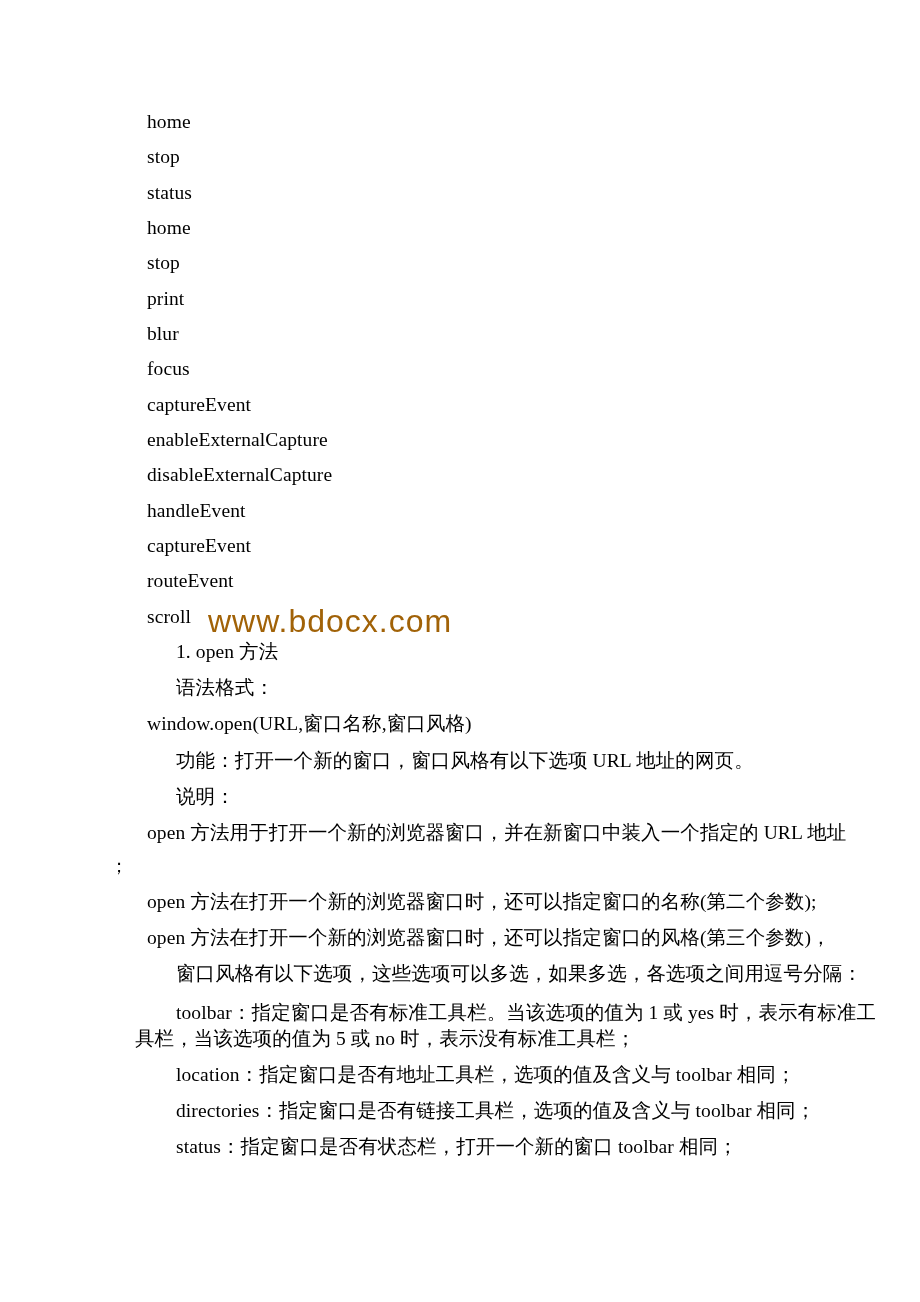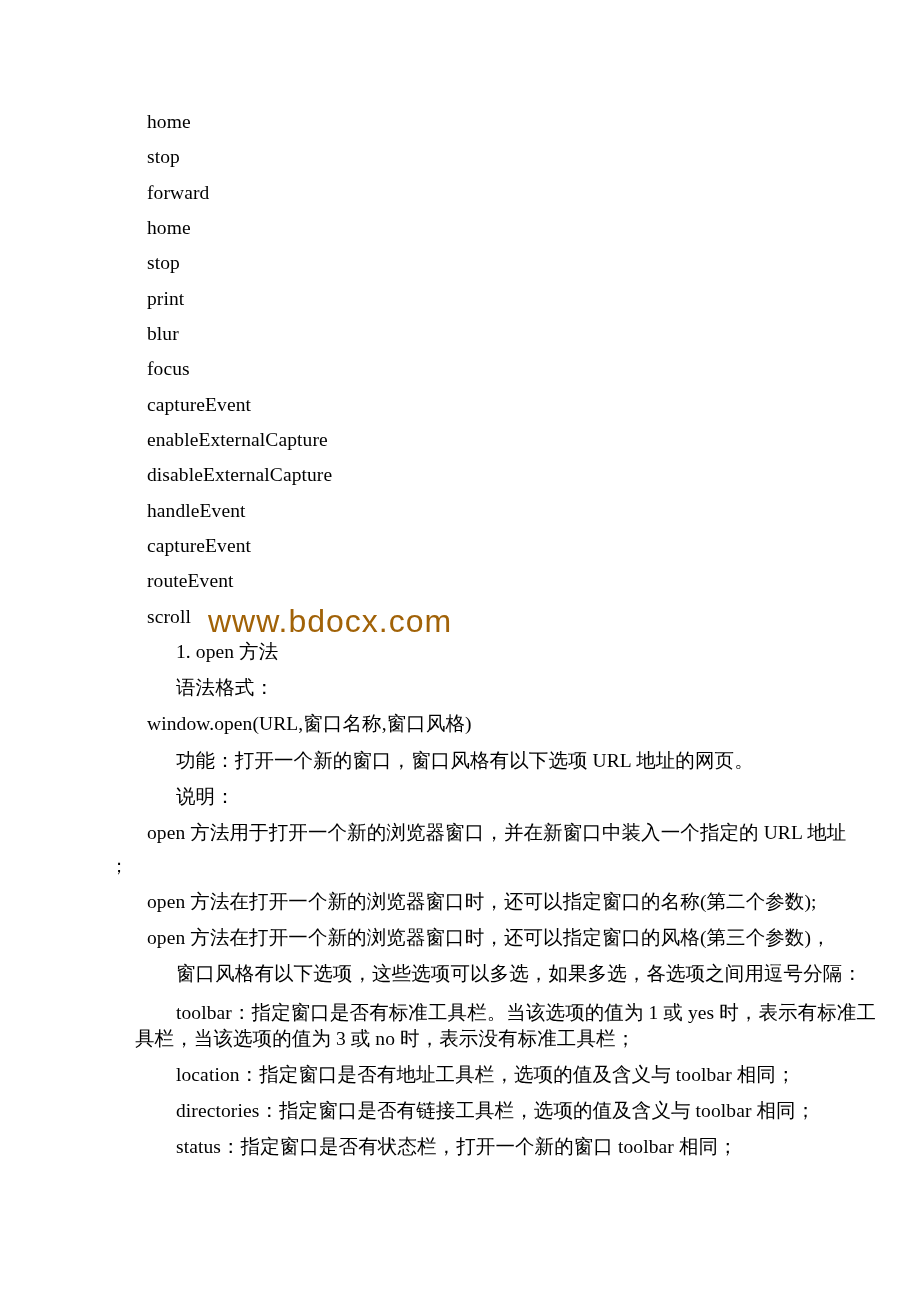--- a/index.html
+++ b/index.html
@@ -60,21 +60,21 @@
 <body>
 
 <div class="page">
 
   <div class="watermark">www.bdocx.com</div>
 
   <div class="content">
 
     <div class="line list-item" style="top:109px">home</div>
     <div class="line list-item" style="top:144px">stop</div>
-    <div class="line list-item" style="top:180px">forward</div>
+    <div class="line list-item" style="top:180px">status</div>
     <div class="line list-item" style="top:215px">home</div>
     <div class="line list-item" style="top:250px">stop</div>
     <div class="line list-item" style="top:286px">print</div>
     <div class="line list-item" style="top:321px">blur</div>
     <div class="line list-item" style="top:356px">focus</div>
     <div class="line list-item" style="top:392px">captureEvent</div>
     <div class="line list-item" style="top:427px">enableExternalCapture</div>
     <div class="line list-item" style="top:462px">disableExternalCapture</div>
     <div class="line list-item" style="top:498px">handleEvent</div>
     <div class="line list-item" style="top:533px">captureEvent</div>
@@ -96,21 +96,21 @@
     <div class="line semi" style="top:853px">；</div>
 
     <div class="line flush" style="top:889px">open 方法在打开一个新的浏览器窗口时，还可以指定窗口的名称(第二个参数);</div>
 
     <div class="line flush" style="top:925px">open 方法在打开一个新的浏览器窗口时，还可以指定窗口的风格(第三个参数)，</div>
 
     <div class="line indent" style="top:961px">窗口风格有以下选项，这些选项可以多选，如果多选，各选项之间用逗号分隔：</div>
 
     <div class="line indent" style="top:1000px">toolbar：指定窗口是否有标准工具栏。当该选项的值为 1 或 yes 时，表示有标准工</div>
 
-    <div class="line hang" style="top:1026px">具栏，当该选项的值为 3 或 no 时，表示没有标准工具栏；</div>
+    <div class="line hang" style="top:1026px">具栏，当该选项的值为 5 或 no 时，表示没有标准工具栏；</div>
 
     <div class="line indent" style="top:1062px">location：指定窗口是否有地址工具栏，选项的值及含义与 toolbar 相同；</div>
 
     <div class="line indent" style="top:1098px">directories：指定窗口是否有链接工具栏，选项的值及含义与 toolbar 相同；</div>
 
     <div class="line indent" style="top:1134px">status：指定窗口是否有状态栏，打开一个新的窗口 toolbar 相同；</div>
 
   </div>
 </div>
 

